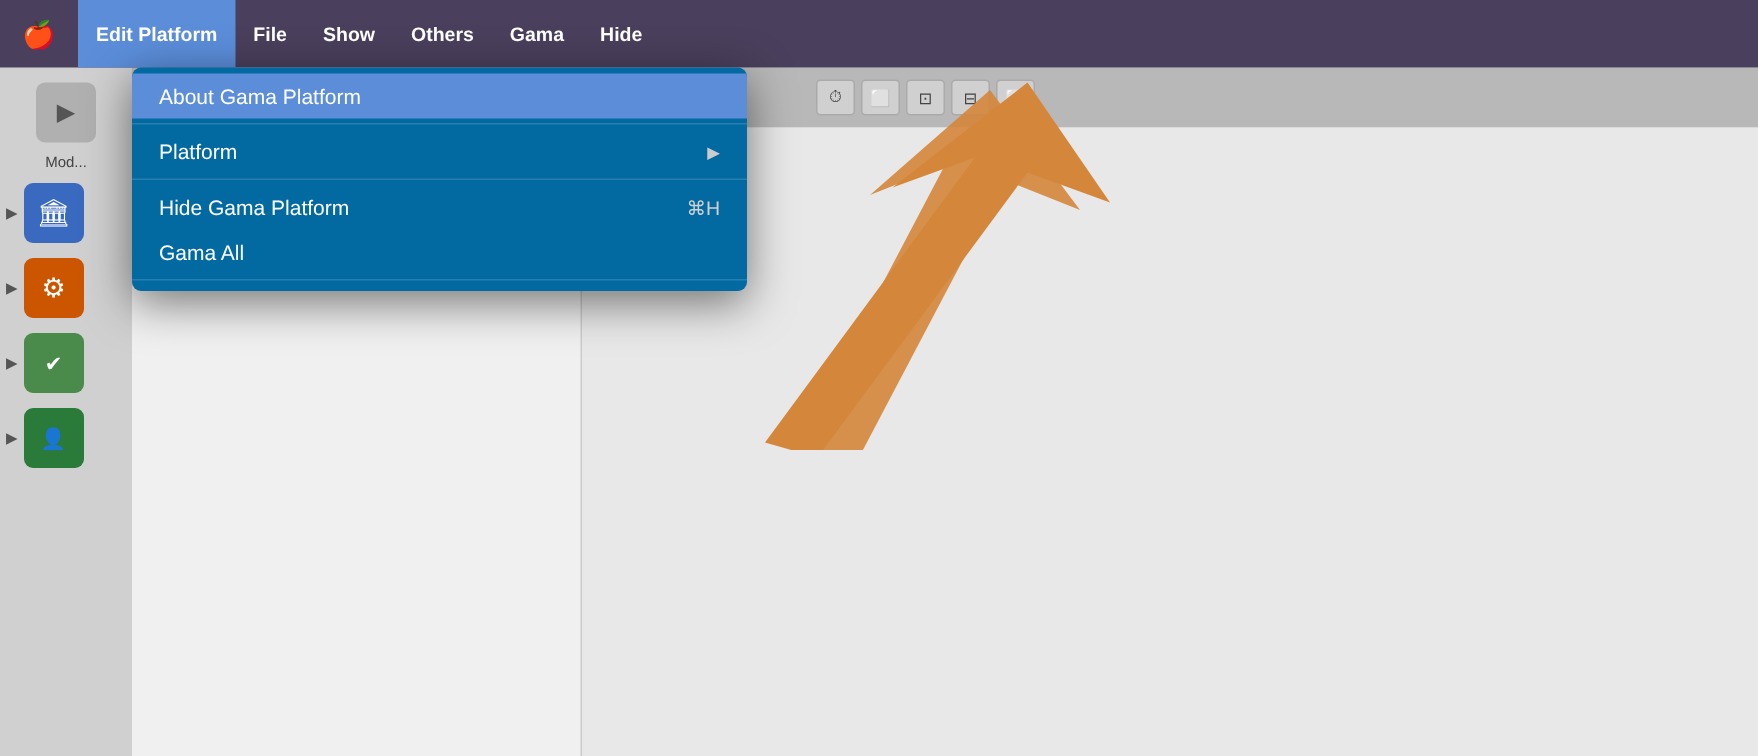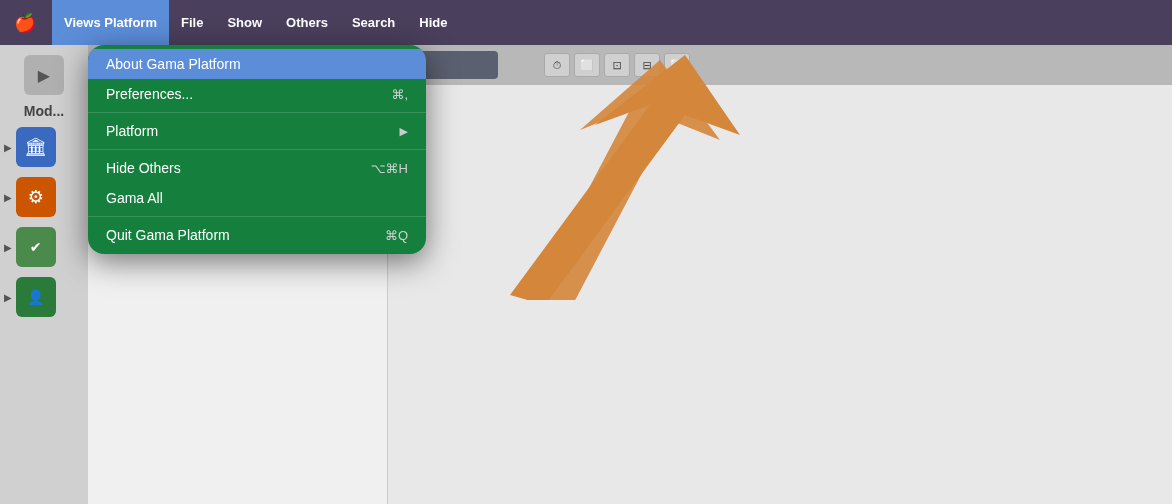--- a/index.html
+++ b/index.html
@@ -45,23 +45,23 @@
     .menubar-item.active {
       background: #5b8dd9;
       font-weight: 600;
     }
 
     
     .dropdown-menu {
       position: absolute;
       top: 45px;
       left: 88px;
-      width: 338px;
-      background: #15803d;
-      border-radius: 16px;
+      width: 410px;
+      background: #0369a1;
+      border-radius: 6px;
       box-shadow: 0 8px 30px rgba(0,0,0,0.5);
       z-index: 200;
       padding: 4px 0;
       overflow: hidden;
     }
     .menu-item {
       display: flex;
       align-items: center;
       justify-content: space-between;
       padding: 7px 18px;
@@ -263,44 +263,44 @@
     }
   </style>
 </head>
 <body>
 
 <div class="menubar">
   <div class="menubar-apple">
     <span>🍎</span>
   </div>
   <div class="menubar-item active">
-    <span>Views Platform</span>
+    <span>Edit Platform</span>
   </div>
   <div class="menubar-item">
     <span>File</span>
   </div>
   <div class="menubar-item">
     <span>Show</span>
   </div>
   <div class="menubar-item">
     <span>Others</span>
   </div>
   <div class="menubar-item">
-    <span>Search</span>
+    <span>Gama</span>
   </div>
   <div class="menubar-item">
     <span>Hide</span>
   </div>
 </div>
 
 <div class="app-content">
 
   <div class="sidebar">
     <div class="sidebar-icon sidebar-play">▶</div>
-    <div style="font-size:14px;color:#444;margin-top:2px;font-weight:bold;">Mod...</div>
+    <div style="font-size:10px;color:#444;margin-top:2px;">Mod...</div>
     <div class="sidebar-row">
       <span class="sidebar-arrow">▶</span>
       <div class="sidebar-icon sidebar-folder-blue">🏛</div>
     </div>
     <div class="sidebar-row">
       <span class="sidebar-arrow">▶</span>
       <div class="sidebar-icon sidebar-folder-orange">⚙</div>
     </div>
     <div class="sidebar-row">
       <span class="sidebar-arrow">▶</span>
@@ -340,48 +340,40 @@
   </div>
 </div>
 
 <div class="dropdown-menu">
 
   <div class="menu-item highlighted">
     <span class="menu-item-label">About Gama Platform</span>
     <span class="menu-item-shortcut"></span>
   </div>
 
-  <div class="menu-item">
-    <span class="menu-item-label">Preferences...</span>
-    <span class="menu-item-shortcut cmd-symbol">⌘,</span>
-  </div>
   <div class="menu-separator"></div>
 
   <div class="menu-item">
     <span class="menu-item-label">Platform</span>
     <span class="submenu-arrow">▶</span>
   </div>
   <div class="menu-separator"></div>
 
-
   <div class="menu-item">
-    <span class="menu-item-label">Hide Others</span>
-    <span class="menu-item-shortcut">⌥⌘H</span>
-  </div>
+    <span class="menu-item-label">Hide Gama Platform</span>
+    <span class="menu-item-shortcut cmd-symbol">⌘H</span>
+  </div>
+
 
   <div class="menu-item">
     <span class="menu-item-label">Gama All</span>
     <span class="menu-item-shortcut"></span>
   </div>
   <div class="menu-separator"></div>
 
-  <div class="menu-item">
-    <span class="menu-item-label">Quit Gama Platform</span>
-    <span class="menu-item-shortcut cmd-symbol">⌘Q</span>
-  </div>
 </div>
 
 <svg class="arrow-annotation" viewBox="0 0 450 250" xmlns="http://www.w3.org/2000/svg">
 
   <polygon points="180,250 280,60 230,80 310,10 370,90 320,70 220,260" fill="#d4863a" opacity="0.9"></polygon>
 
   <polygon points="
     160,245
     300,55
     245,75

